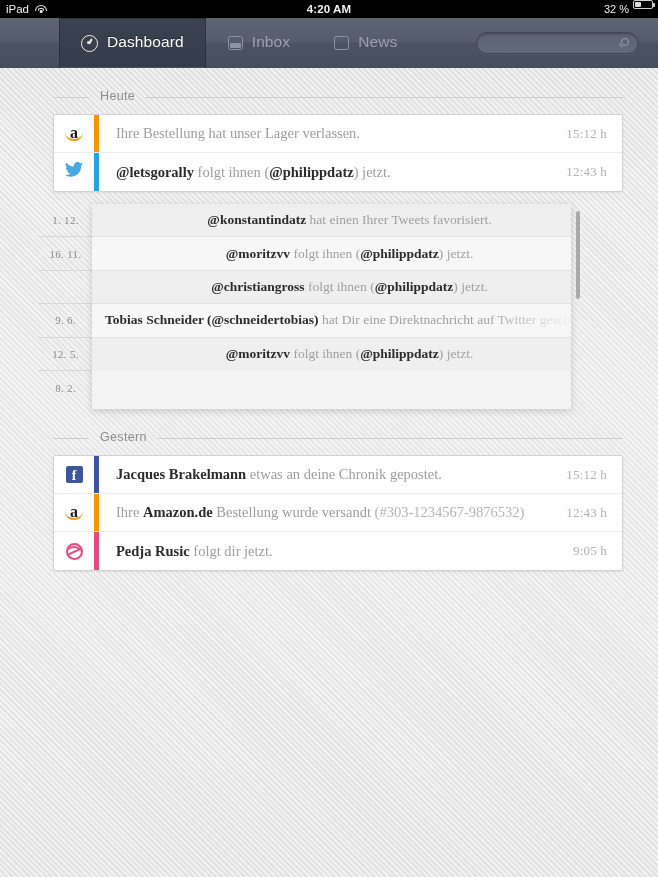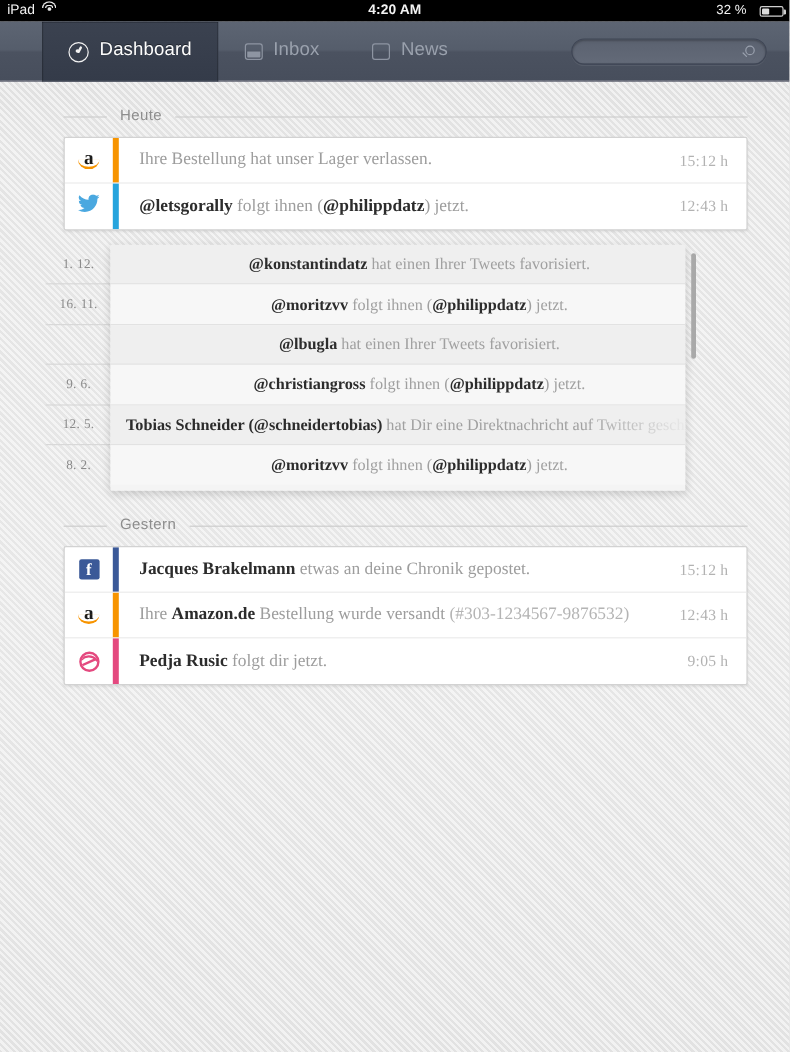--- a/index.html
+++ b/index.html
@@ -22,24 +22,24 @@
       linear-gradient(180deg,#dcdcdc 0%,#e4e4e4 14%,#e7e7e7 55%,#e2e2e2 100%);
   }
 
   
   .statusbar{
     position:absolute; top:0; left:0; width:658px; height:18px;
     background:#000; color:#f2f2f2;
     font-size:11.5px; line-height:18px;
     display:flex; align-items:center;
   }
-  .sb-left{ display:flex; align-items:flex-start; gap:6px; padding-left:6px; }
+  .sb-left{ display:flex; align-items:center; gap:6px; padding-left:6px; }
   .sb-center{ position:absolute; left:0; width:658px; text-align:center;
     font-size:11.5px; font-weight:bold; letter-spacing:.1px; }
-  .sb-right{ position:absolute; right:5px; display:flex; align-items:center; gap:11px;
+  .sb-right{ position:absolute; right:5px; display:flex; align-items:flex-start; gap:4px;
     font-size:11px; }
   .wifi-icon{ display:inline-block; width:12px; height:10px; position:relative; }
   .wifi-icon i{ position:absolute; border:1.4px solid #e9e9e9; border-bottom:none;
     border-radius:50% 50% 0 0 / 100% 100% 0 0; left:50%; transform:translateX(-50%); }
   .wifi-icon i:nth-child(1){ width:12px; height:6px; top:1px; }
   .wifi-icon i:nth-child(2){ width:7px; height:3.5px; top:3.5px; }
   .wifi-icon i:nth-child(3){ width:2.6px; height:2.6px; top:6.2px;
     border:none; background:#e9e9e9; border-radius:50%; }
   .batt{ display:inline-block; width:20px; height:9px; border:1px solid #cfcfcf;
     border-radius:2px; position:relative; }
@@ -64,20 +64,21 @@
     display:flex; align-items:center; gap:9px;
     padding:0 22px; height:50px; cursor:pointer;
     color:#9aa1ad; font-size:15.5px; letter-spacing:.1px;
   }
   .tab.active{
     background:linear-gradient(180deg,#3b4250 0%,#343b49 100%);
     color:#fdfdfd;
     box-shadow:inset 1px 0 0 rgba(0,0,0,.22), inset -1px 0 0 rgba(0,0,0,.22),
                inset 0 1px 0 rgba(0,0,0,.25);
     text-shadow:0 -1px 0 rgba(0,0,0,.45);
+    margin-left:24px;
   }
   .tab-label{ position:relative; top:-1px; }
   .ic-dash{ width:17px; height:17px; border:1.7px solid #f2f2f2; border-radius:50%;
     position:relative; }
   .ic-dash::before{ content:""; position:absolute; left:6px; top:2.4px;
     width:1.7px; height:6px; background:#f2f2f2; transform-origin:bottom center;
     transform:rotate(28deg); border-radius:1px; }
   .ic-dash::after{ content:""; position:absolute; left:5.3px; top:5.6px;
     width:3px; height:3px; background:#f2f2f2; border-radius:50%; }
   .ic-inbox{ width:15px; height:14px; border:1.7px solid #8e95a2; border-radius:2.5px;
@@ -309,23 +310,20 @@
         <div class="bluebar"></div>
         <div class="stripes"></div>
         <div class="draginner" id="dragrows">
             <div class="drow">
               <div class="msg"><b>@konstantindatz</b><span> hat einen Ihrer Tweets favorisiert.</span></div>
             </div>
             <div class="drow">
               <div class="msg"><b>@moritzvv</b><span> folgt ihnen (</span><b>@philippdatz</b><span>) jetzt.</span></div>
             </div>
             <div class="drow">
-              <div class="msg"><b>@lbugla</b><span> hat einen Ihrer Tweets favorisiert.</span></div>
-            </div>
-            <div class="drow">
               <div class="msg"><b>@christiangross</b><span> folgt ihnen (</span><b>@philippdatz</b><span>) jetzt.</span></div>
             </div>
             <div class="drow fade">
               <div class="msg"><b>Tobias Schneider (@schneidertobias)</b><span> hat Dir eine Direktnachricht auf Twitter geschickt.</span></div>
             </div>
             <div class="drow">
               <div class="msg"><b>@moritzvv</b><span> folgt ihnen (</span><b>@philippdatz</b><span>) jetzt.</span></div>
             </div>
           </div>
       </div>

